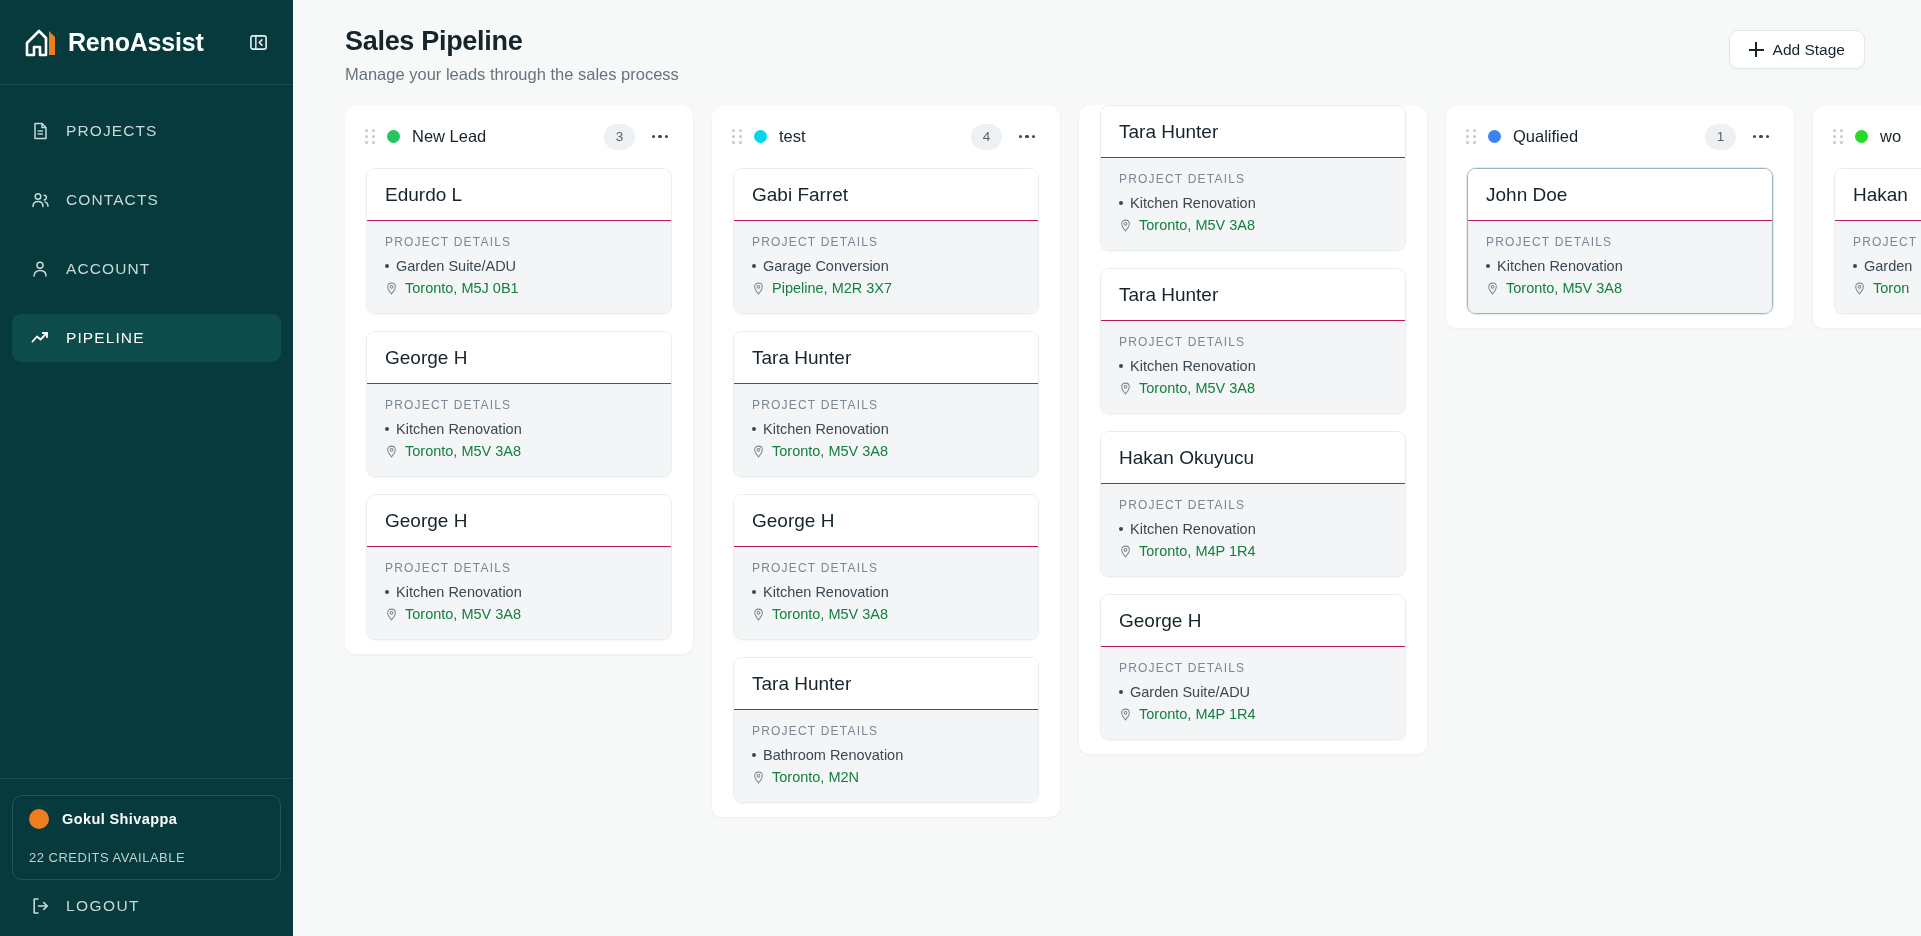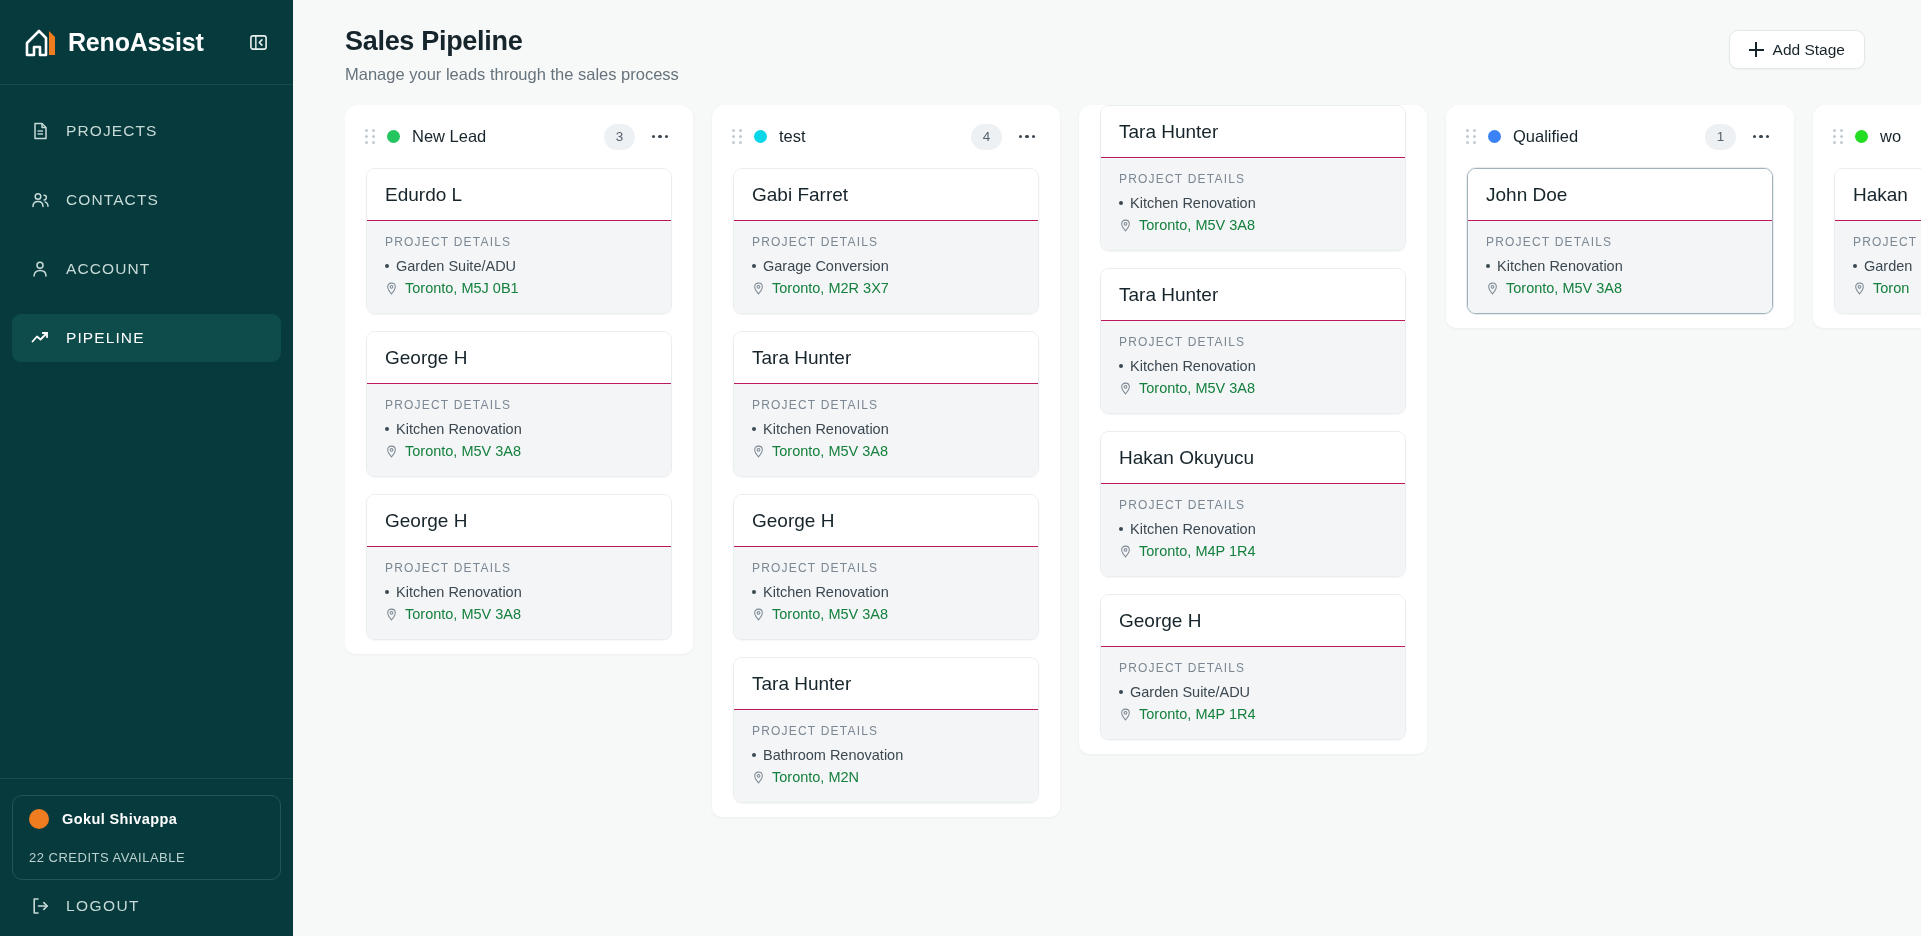--- a/index.html
+++ b/index.html
@@ -379,21 +379,21 @@
                 <div class="detail-label">PROJECT DETAILS</div>
                 <div class="detail-type">
                   <span class="bullet"></span>
                   <span>Garage Conversion</span>
                 </div>
                 <div class="detail-loc">
                   <span class="pin"><svg viewBox="0 0 14 14" width="13" height="13">
                       <path d="M7 1.2 C4.6 1.2 2.9 3 2.9 5.2 C2.9 8.3 7 12.8 7 12.8 C7 12.8 11.1 8.3 11.1 5.2 C11.1 3 9.4 1.2 7 1.2 Z" fill="none" stroke="#7b8792" stroke-width="1.1"></path>
                       <circle cx="7" cy="5.2" r="1.5" fill="none" stroke="#7b8792" stroke-width="1.1"></circle>
                     </svg></span>
-                  <span>Toronto, M2R 3X7</span>
+                  <span>Pipeline, M2R 3X7</span>
                 </div>
               </div>
             </article>
             <article class="card">
               <div class="card-head">
                 <div class="card-name">Tara Hunter</div>
               </div>
               <div class="card-body">
                 <div class="detail-label">PROJECT DETAILS</div>
                 <div class="detail-type">

